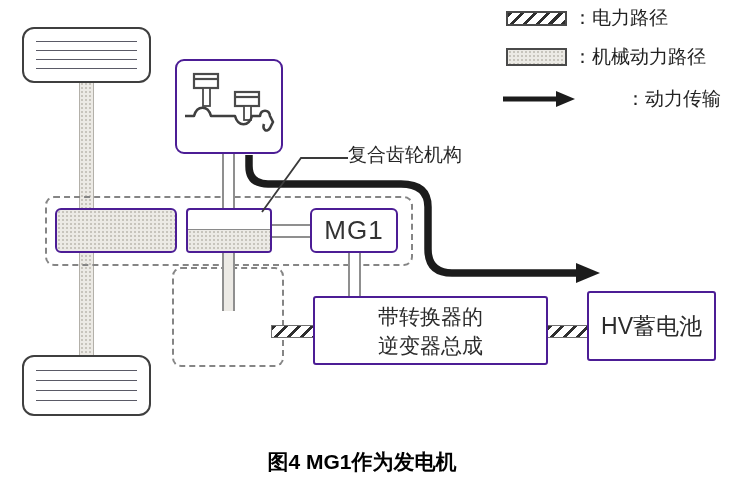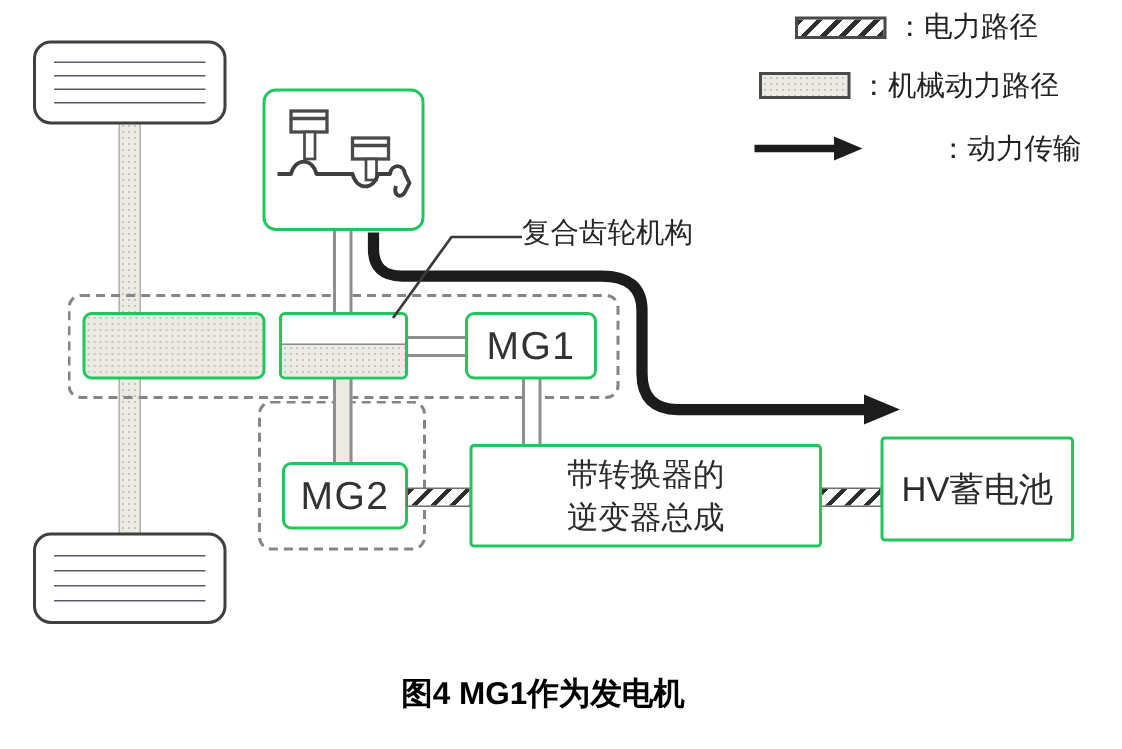--- a/index.html
+++ b/index.html
@@ -4,21 +4,21 @@
 <style>
   html,body{margin:0;padding:0;background:#ffffff;}
   #stage{
     position:relative;width:748px;height:499px;background:#ffffff;
     font-family:"Liberation Sans","DejaVu Sans",sans-serif;
     color:#2b2b2b;overflow:hidden;
   }
   .abs{position:absolute;}
   
   .box{
-    position:absolute;background:#ffffff;border:2px solid #22c55e;
+    position:absolute;background:#ffffff;border:2px solid #4c1d95;
     border-radius:6px;display:flex;align-items:center;justify-content:center;
     box-sizing:border-box;
   }
   .comp-label{font-size:26px;font-weight:500;color:#333;letter-spacing:1px;}
   .wheel{
     position:absolute;background:#fff;border:2.5px solid #3f3f3f;border-radius:12px;
     box-sizing:border-box;display:flex;flex-direction:column;justify-content:space-evenly;
     padding:4px 12px;
   }
   .tread{height:0;border-top:1.5px solid #5a5a66;}
@@ -79,23 +79,20 @@
   <div class="box stipple" style="left:55px;top:208px;width:122px;height:45px;"></div>
 
   <div class="box" style="left:186px;top:208px;width:86px;height:45px;border-radius:4px;overflow:hidden;padding:0;flex-direction:column;align-items:stretch;justify-content:flex-end;">
     <div class="stipple" style="height:21px;border-top:1.5px solid #8a8a8a;"></div>
   </div>
 
   <div class="box" style="left:310px;top:208px;width:88px;height:45px;">
     <span class="comp-label">MG1</span>
   </div>
 
-  <div class="box" style="left:188px;top:308px;width:84px;height:45px;">
-    <span class="comp-label">MG2</span>
-  </div>
 
   <div class="hatchbar hatch" style="left:271px;top:325px;width:43px;height:13px;"></div>
   <div class="hatchbar hatch" style="left:547px;top:325px;width:41px;height:13px;"></div>
 
   <div class="box" style="left:313px;top:296px;width:235px;height:69px;border-radius:3px;flex-direction:column;">
     <span style="font-size:21px;font-weight:500;line-height:29px;">带转换器的</span>
     <span style="font-size:21px;font-weight:500;line-height:29px;">逆变器总成</span>
   </div>
 
   <div class="box" style="left:587px;top:291px;width:129px;height:70px;border-radius:3px;">
@@ -113,21 +110,21 @@
           <line x1="52" y1="29" x2="76" y2="29"></line>
           <rect x="61" y="38" width="7" height="14" stroke-width="1.8"></rect>
         </g>
         <path d="M2,48 h9 c3,-11 14,-11 17,0 h24 c3,11 14,11 17,0 h8 c1,-7 9,-7 10,0 l3,6 -3,6 c-3,5 -8,2 -6,-4" fill="none" stroke="#3f3f3f" stroke-width="2.6" stroke-linejoin="round"></path>
       </svg>
     </div>
   </div>
 
   <div class="lbl" style="left:348px;top:142px;font-size:19px;">复合齿轮机构</div>
 
-  <div class="legend-row" style="left:506px;top:5px;margin-left:24px;">
+  <div class="legend-row" style="left:506px;top:5px;">
     <div class="legend-swatch hatch" style="width:61px;height:15px;"></div>
     <span class="legend-label">：电力路径</span>
   </div>
   <div class="legend-row" style="left:506px;top:44px;">
     <div class="legend-swatch stipple" style="width:61px;height:18px;"></div>
     <span class="legend-label">：机械动力路径</span>
   </div>
   <div class="legend-row" style="left:502px;top:86px;gap:44px;">
     <svg width="74" height="20" viewBox="0 0 74 20">
       <line x1="1" y1="10" x2="55" y2="10" stroke="#1c1c1c" stroke-width="5"></line>

